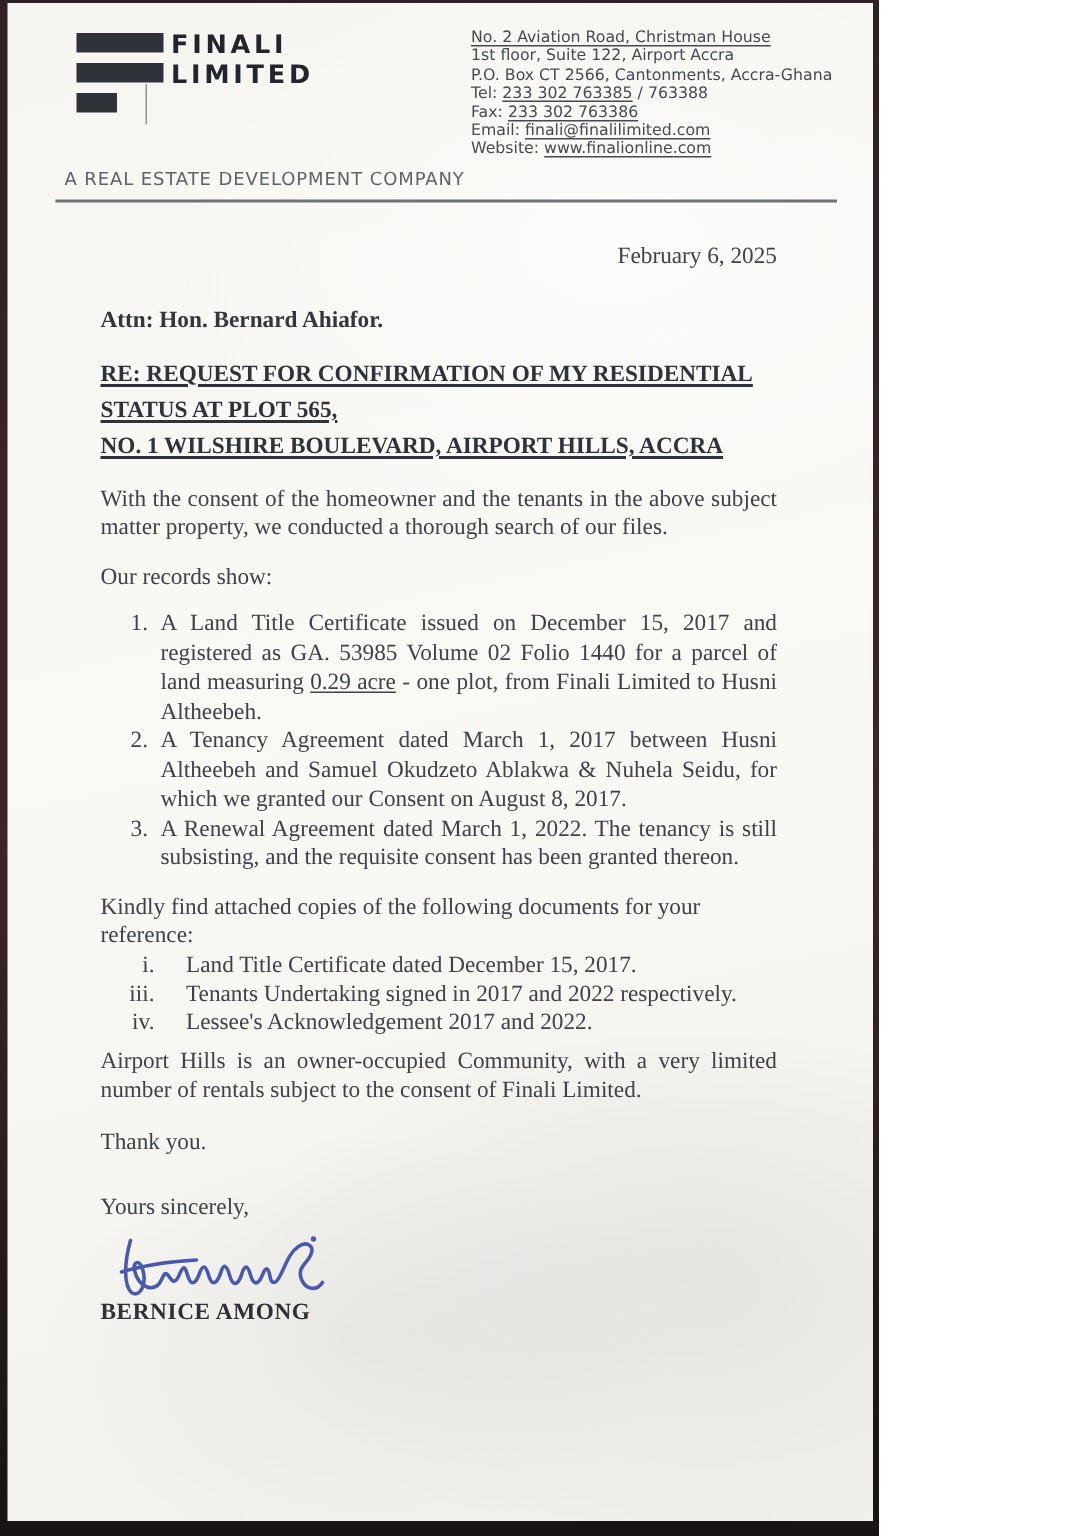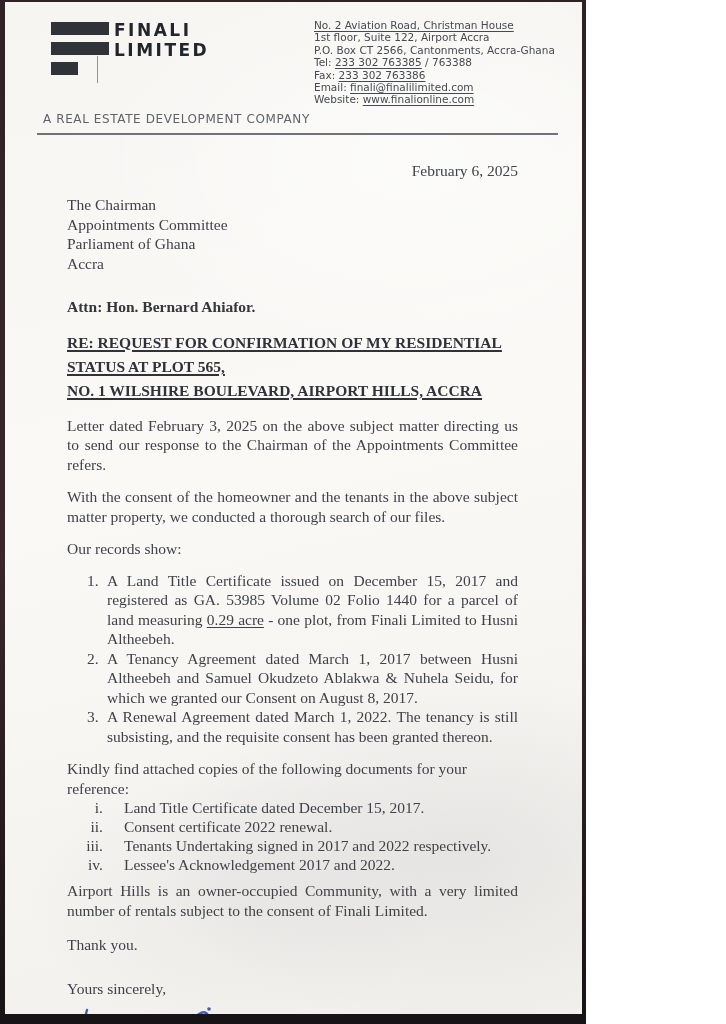--- a/index.html
+++ b/index.html
@@ -103,35 +103,28 @@
         <div><span>Website: </span><span class="u">www.finalionline.com</span></div>
       </div>
     </div>
     <div class="tagline">A REAL ESTATE DEVELOPMENT COMPANY</div>
     <hr class="lh-divider">
 
     <div class="body-block">
 
       <div class="date-line">February 6, 2025</div>
 
-      <div class="recipient">
-        <div>The Chairman</div>
-        <div>Appointments Committee</div>
-        <div>Parliament of Ghana</div>
-        <div>Accra</div>
-      </div>
 
       <div class="attn">Attn: Hon. Bernard Ahiafor.</div>
 
       <div class="subject">
         <div><span class="u">RE: REQUEST FOR CONFIRMATION OF MY RESIDENTIAL STATUS AT PLOT 565,</span></div>
         <div><span class="u">NO. 1 WILSHIRE BOULEVARD, AIRPORT HILLS, ACCRA</span></div>
       </div>
 
-      <div class="para">Letter dated February 3, 2025 on the above subject matter directing us to send our response to the Chairman of the Appointments Committee refers.</div>
       <div class="para">With the consent of the homeowner and the tenants in the above subject matter property, we conducted a thorough search of our files.</div>
       <div class="intro">Our records show:</div>
 
       <div class="num-list">
         <div class="num-item">
           <span class="marker">1.</span>
           <span class="txt"><span>A Land Title Certificate issued on December 15, 2017 and registered as GA. 53985 Volume 02 Folio 1440 for a parcel of land measuring </span><span class="u">0.29 acre</span><span> - one plot, from Finali Limited to Husni Altheebeh.</span></span>
         </div>
         <div class="num-item">
           <span class="marker">2.</span>
@@ -142,24 +135,20 @@
           <span class="txt">A Renewal Agreement dated March 1, 2022. The tenancy is still subsisting, and the requisite consent has been granted thereon.</span>
         </div>
       </div>
 
       <div class="intro">Kindly find attached copies of the following documents for your reference:</div>
 
       <div class="rom-list">
         <div class="rom-item">
           <span class="marker">i.</span>
           <span class="txt">Land Title Certificate dated December 15, 2017.</span>
-        </div>
-        <div class="rom-item">
-          <span class="marker">ii.</span>
-          <span class="txt">Consent certificate 2022 renewal.</span>
         </div>
         <div class="rom-item">
           <span class="marker">iii.</span>
           <span class="txt">Tenants Undertaking signed in 2017 and 2022 respectively.</span>
         </div>
         <div class="rom-item">
           <span class="marker">iv.</span>
           <span class="txt">Lessee's Acknowledgement 2017 and 2022.</span>
         </div>
       </div>

